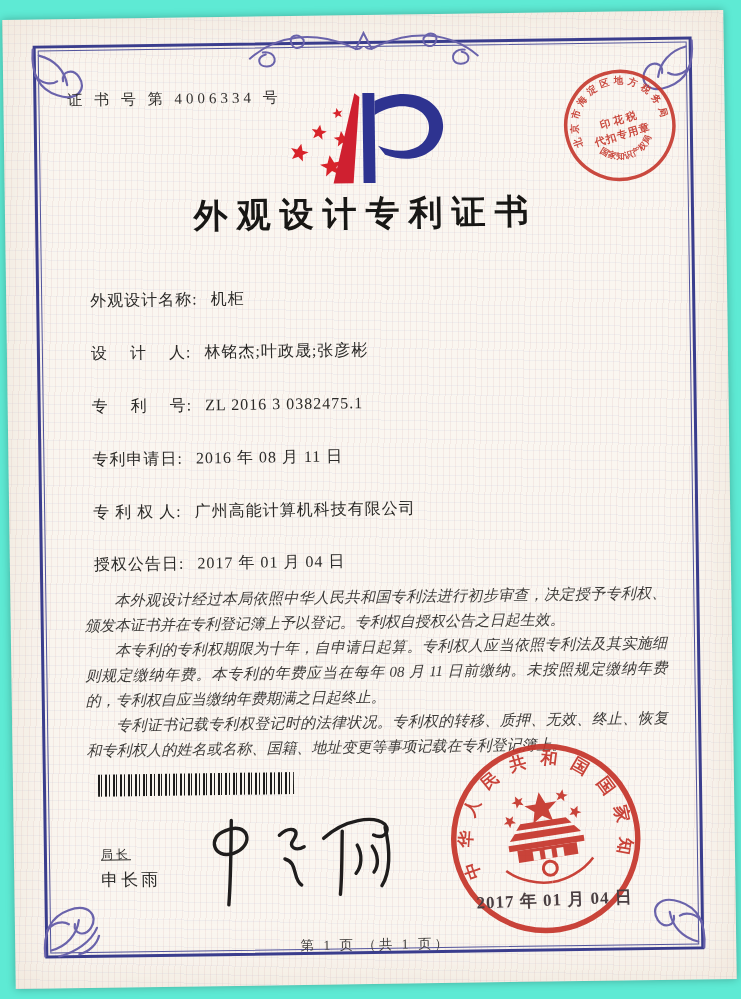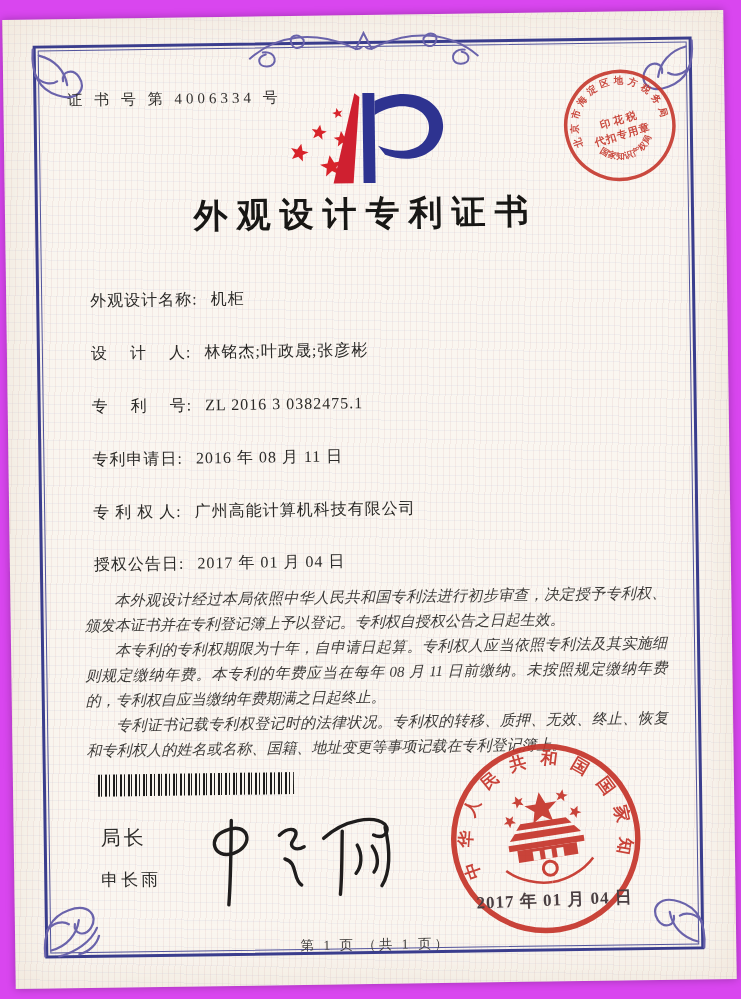--- a/index.html
+++ b/index.html
@@ -1,17 +1,17 @@
 <!DOCTYPE html>
 <html><head>
 <meta charset="utf-8">
 <style>
   html,body{margin:0;padding:0;}
   body{background:#e6e4e0;font-family:"Liberation Serif","DejaVu Serif",serif;}
-  .stage{position:relative;width:741px;height:999px;background:#d946ef;overflow:hidden;}
+  .stage{position:relative;width:741px;height:999px;background:#5eead4;overflow:hidden;}
   .paper{
     position:absolute;left:9px;top:15px;width:721px;height:969px;
     background-color:#faf6f0;
     background-image:
       repeating-linear-gradient(92deg, rgba(214,166,166,.16) 0 1px, rgba(0,0,0,0) 1px 6px),
       repeating-linear-gradient(2deg, rgba(152,160,208,.10) 0 1px, rgba(0,0,0,0) 1px 9px);
     transform:rotate(-0.8deg);
     box-shadow:0 0 8px rgba(0,0,0,.28), inset 0 0 60px rgba(214,196,170,.35);
   }
   .frame-outer{position:absolute;left:30px;top:26px;right:32px;bottom:30px;border:3px solid #3a3d8d;}
@@ -30,21 +30,21 @@
     font-size:15px;line-height:25px;color:#3e3c3a;text-align:justify;
     font-style:italic;
   }
   .bodytext p{margin:0;text-indent:2em;}
   .barcode{
     position:absolute;left:85px;top:756px;width:196px;height:22px;
     background:repeating-linear-gradient(90deg,
       #1d1c1b 0 2px,#f8f4ee 2px 3px,#1d1c1b 3px 4px,#f8f4ee 4px 7px,
       #1d1c1b 7px 9px,#f8f4ee 9px 11px,#1d1c1b 11px 12px,#f8f4ee 12px 15px);
   }
-  .officer-title{position:absolute;left:87px;top:806px;font-size:20px;letter-spacing:3px;color:#2d2c2a;font-family:"Liberation Sans","DejaVu Sans",sans-serif;}
+  .officer-title{position:absolute;left:87px;top:828px;font-size:12px;letter-spacing:3px;color:#2d2c2a;font-family:"Liberation Sans","DejaVu Sans",sans-serif;text-decoration:underline;}
   .officer-name{position:absolute;left:87px;top:850px;font-size:17px;letter-spacing:3px;color:#2d2c2a;font-family:Liberation Sans, sans-serif;}
   .signature{position:absolute;left:183px;top:796px;transform:rotate(-3deg);}
   .seal-small{position:absolute;left:556px;top:54px;transform:rotate(-16deg);opacity:.9;}
   .seal-large{position:absolute;left:432px;top:726px;transform:rotate(-8deg);opacity:.92;}
   .seal-date{
     position:absolute;left:428px;top:876px;width:224px;text-align:center;
     font-size:17px;font-weight:700;letter-spacing:1px;color:#4a3f42;transform:rotate(-1.5deg);
     font-family:"Liberation Serif","DejaVu Serif",serif;
   }
   .footer{

